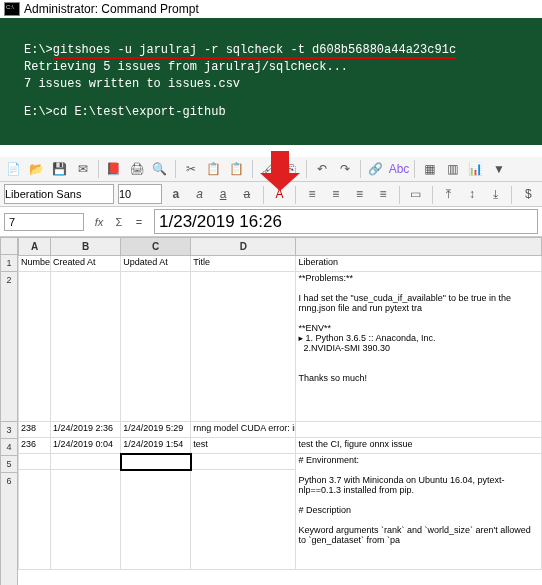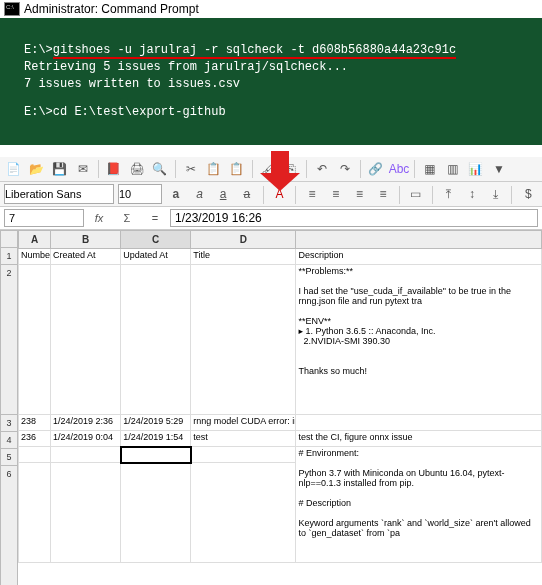--- a/index.html
+++ b/index.html
@@ -24,23 +24,23 @@
   .tb-btn { width: 20px; height: 20px; display: flex; align-items: center; justify-content: center; font-size: 12px; color: #555; border: 1px solid transparent; cursor: pointer; }
   .tb-sep { width: 1px; height: 18px; background: #ccc; margin: 0 2px; }
   
   .font-row { display: flex; align-items: flex-end; gap: 4px; padding: 2px 4px; border-bottom: 1px solid #ccc; background: #f5f5f5; }
   .font-sel { height: 20px; font-size: 11px; border: 1px solid #aaa; }
   .font-name { width: 110px; }
   .font-size { width: 44px; }
   
   .formula-row { display: flex; align-items: center; padding: 2px 4px; border-bottom: 1px solid #ccc; background: #fff; }
   .cell-ref { width: 80px; height: 18px; border: 1px solid #aaa; font-size: 11px; padding: 0 4px; }
-  .fx-group { display: flex; gap: 10px; margin: 0 6px; }
+  .fx-group { display: flex; gap: 2px; margin: 0 6px; }
   .fx-btn { width: 18px; height: 18px; display: flex; align-items: center; justify-content: center; font-size: 11px; color: #555; cursor: pointer; }
-  .formula-in { flex: 1; height: 18px; border: 1px solid #aaa; font-size: 12px; padding: 0 4px; }
+  .formula-in { flex: 1; height: 25px; border: 1px solid #aaa; font-size: 17px; padding: 0 4px; }
   
   
   .grid-wrap { display: flex; }
   .row-hdrs { display: flex; flex-direction: column; }
   .corner { width: 18px; height: 18px; background: #eee; border: 1px solid #bbb; }
   .rowh { width: 18px; height: 17px; background: #eee; border: 1px solid #bbb; border-top: none; font-size: 9px; text-align: center; line-height: 16px; color: #333; }
   .rowh.tall { height: 150px; }
   .rowh.tall2 { height: 120px; }
   
   .grid-main { flex: 1; overflow: hidden; }
@@ -171,21 +171,21 @@
           <th class="colh">B</th>
           <th class="colh sel">C</th>
           <th class="colh">D</th>
           <th class="colh">&nbsp;</th>
         </tr>
         <tr>
           <td class="cell hdr">Number</td>
           <td class="cell hdr">Created At</td>
           <td class="cell hdr">Updated At</td>
           <td class="cell hdr">Title</td>
-          <td class="cell hdr">Description</td>
+          <td class="cell hdr">Liberation</td>
         </tr>
         <tr style="height:150px">
           <td class="cell"></td>
           <td class="cell"></td>
           <td class="cell"></td>
           <td class="cell"></td>
           <td class="cell wrap">**Problems:**
 
 I had set the "use_cuda_if_available" to be true in the rnng.json file and run pytext tra
 

